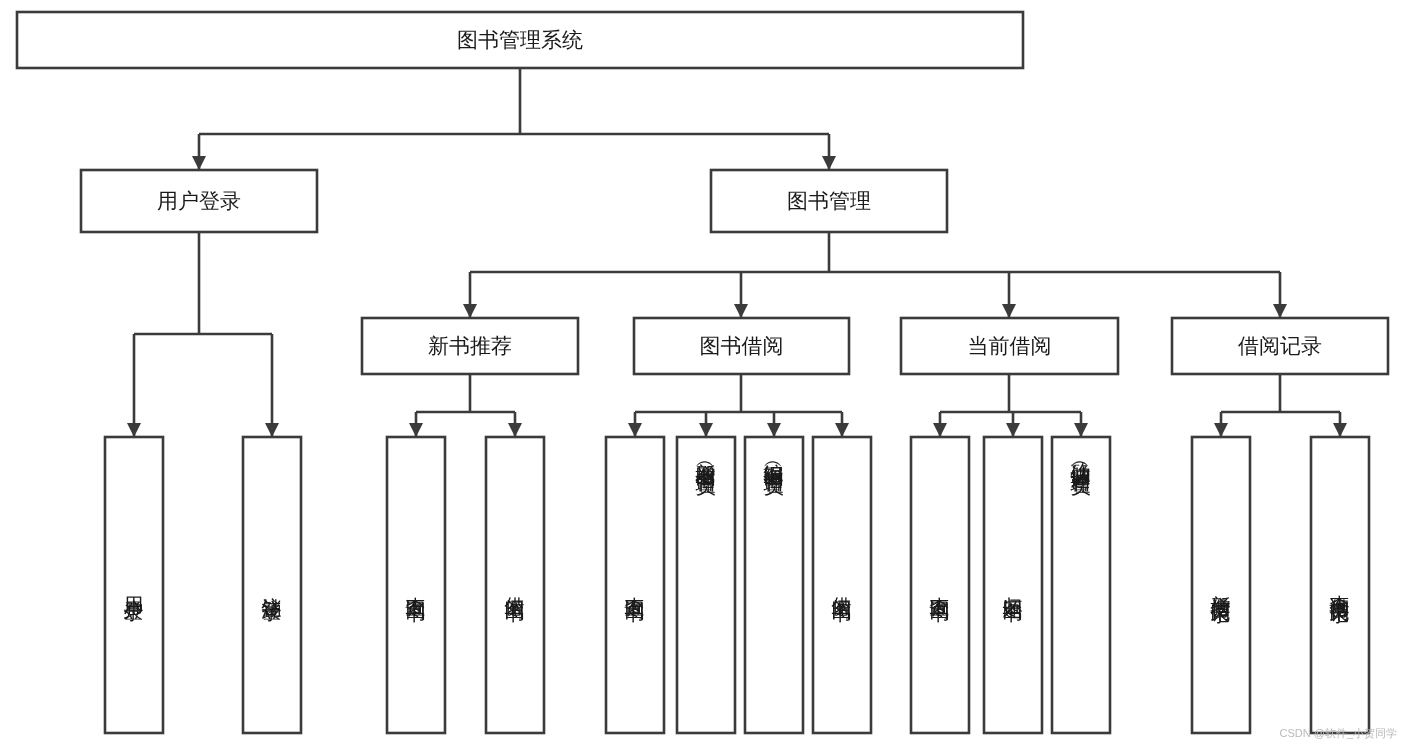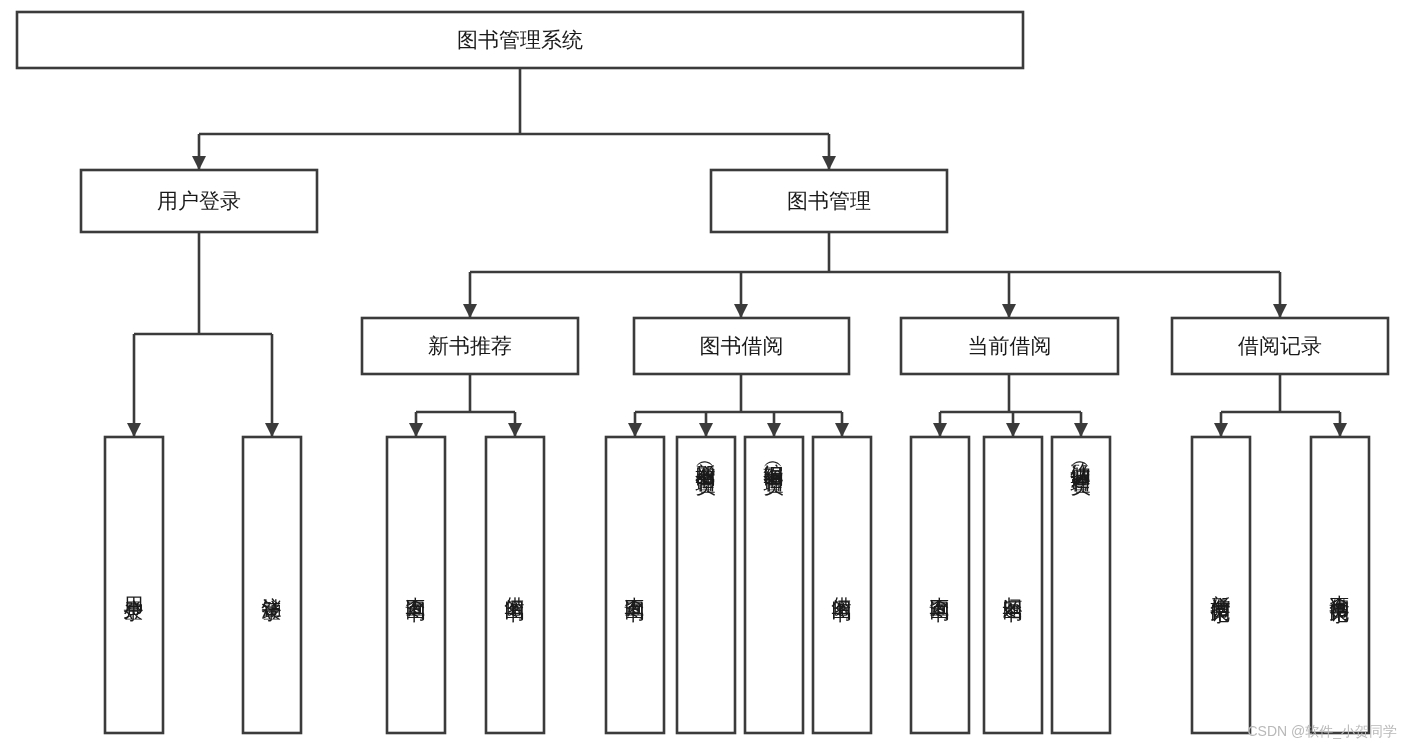--- a/index.html
+++ b/index.html
@@ -55,21 +55,21 @@
   }
   .arrow-head {
     fill: #3b3b3b;
     stroke: none;
   }
   .watermark {
     position: absolute;
     right: 8px;
     bottom: 6px;
     font-family: "Liberation Sans", "DejaVu Sans", sans-serif;
-    font-size: 14px;
+    font-size: 11px;
     color: #b9b9b9;
     white-space: nowrap;
     user-select: none;
   }
 </style>
 </head>
 <body>
 
 <div id="diagram-root">
   <svg class="diagram-canvas" viewBox="0 0 1405 747" xmlns="http://www.w3.org/2000/svg">

